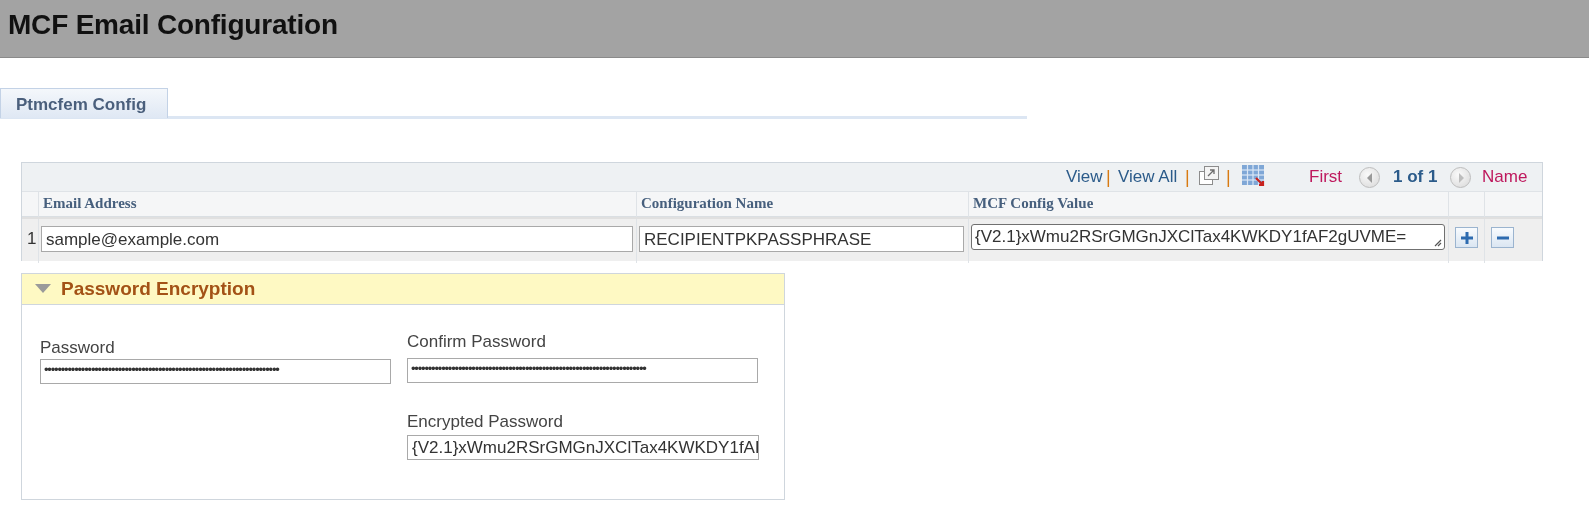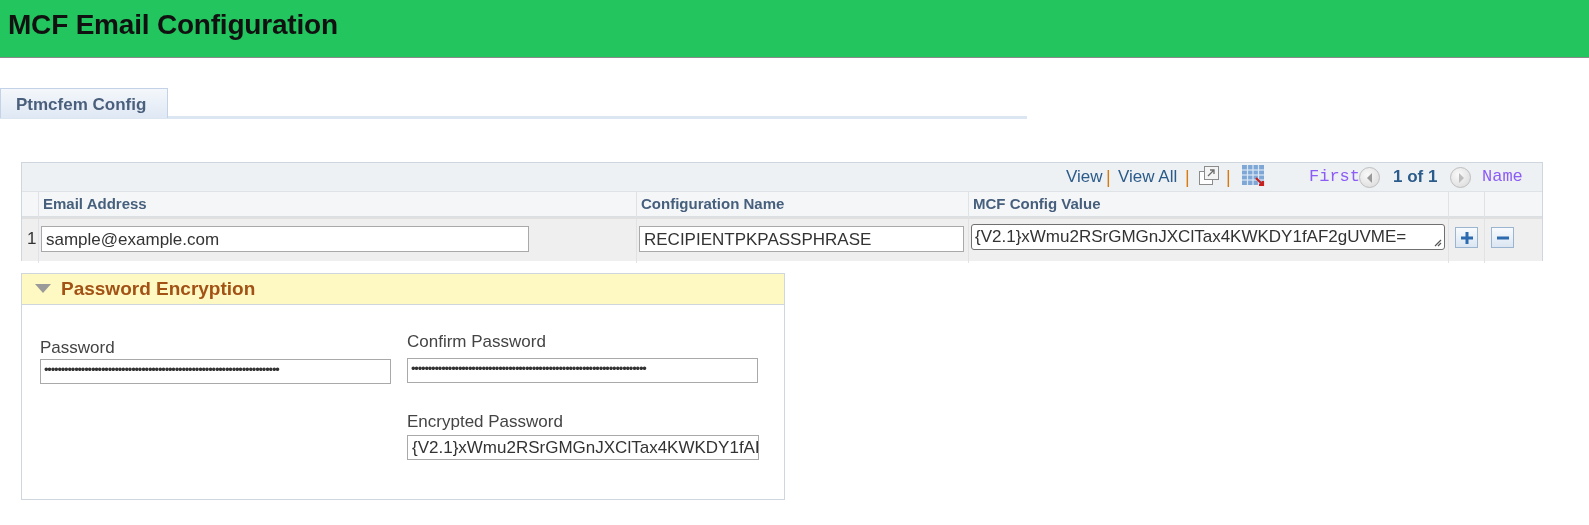--- a/index.html
+++ b/index.html
@@ -6,21 +6,21 @@
   html, body { margin: 0; padding: 0; }
   body {
     width: 1589px; height: 525px; overflow: hidden;
     background: #ffffff;
     font-family: "Liberation Sans", sans-serif;
     color: #333333;
     position: relative;
   }
   .page-header {
     position: absolute; left: 0; top: 0; width: 1589px; height: 58px;
-    background: #22c55e; border-bottom: 1px solid #8a8a8a;
+    background: #a3a3a3; border-bottom: 1px solid #8a8a8a;
   }
   .page-title {
     position: absolute; left: 8px; top: 9px;
     font-size: 28px; font-weight: bold; color: #111111; letter-spacing: -0.2px;
   }
   .tab {
     position: absolute; left: 0; top: 88px; width: 168px; height: 30px;
     background: linear-gradient(#f4f7fb, #dfe8f4);
     border: 1px solid #c3d2e6; border-bottom: none;
     font-size: 17px; font-weight: bold; color: #4a5f7c;
@@ -43,35 +43,36 @@
   .grid-nav {
     position: absolute; left: 0; top: 0; width: 100%; height: 29px;
     background: #eef1f3; border-bottom: 1px solid #dfe3e7;
   }
   .nav-item {
     position: absolute; top: 4px; font-size: 17px; color: #333;
   }
   .nav-link { color: #2b5b8a; cursor: pointer; }
   .nav-sep { color: #d87a12; font-size: 18px; }
   .nav-count { color: #2b5b8a; font-weight: bold; }
-  .nav-first, .nav-last { color: #8b5cf6; font-family: Liberation Mono, monospace; }
+  .nav-first, .nav-last { color: #be185d; }
   .circle-btn {
     position: absolute; top: 4px; width: 21px; height: 21px; border-radius: 50%;
     background: radial-gradient(circle at 40% 35%, #fafafa, #d8d8d8);
     border: 1px solid #bdbdbd;
   }
   .circle-btn svg { position: absolute; left: 5px; top: 4px; }
   .grid-head {
     position: absolute; left: 0; top: 29px; width: 100%; height: 25px;
     background: #f5f6f7; border-bottom: 1px solid #dadfe3;
   }
   .col-h {
     position: absolute; top: 0; height: 25px; padding: 3px 0 0 4px;
     font-size: 15px; font-weight: bold; color: #465f7d;
     border-left: 1px solid #dfe3e7;
+    font-family: Liberation Serif, serif;
   }
   .grid-row {
     position: absolute; left: 0; top: 54px; width: 100%; height: 44px;
     background: #efefef; border-top: 2px solid #e0e0e0;
   }
   .row-num {
     position: absolute; left: 5px; top: 10px; font-size: 17px; color: #333;
   }
   .cell-sep {
     position: absolute; top: 0; width: 1px; height: 44px; background: #dfe3e7;
@@ -178,21 +179,21 @@
     <div class="col-h" style="left:16px; width:598px">Email Address</div>
     <div class="col-h" style="left:946px; width:480px">MCF Config Value</div>
     <div class="col-h" style="left:614px; width:332px">Configuration Name</div>
     <div class="col-h" style="left:1426px; width:36px"></div>
     <div class="col-h" style="left:1462px; width:36px"></div>
   </div>
 
   <div class="grid-row">
     <span class="row-num">1</span>
     <div class="cell-sep" style="left:16px"></div>
-    <div class="txt-input" style="left:19px; top:7px; width:488px">sample@example.com</div>
+    <div class="txt-input" style="left:19px; top:7px; width:592px">sample@example.com</div>
     <div class="cell-sep" style="left:614px"></div>
     <div class="txt-input" style="left:617px; top:7px; width:325px">RECIPIENTPKPASSPHRASE</div>
     <div class="cell-sep" style="left:946px"></div>
     <div class="textarea-input" style="left:949px; top:5px; width:474px">
       <span>{V2.1}xWmu2RSrGMGnJXClTax4KWKDY1fAF2gUVME=</span>
       <svg class="resize-grip" width="10" height="10" viewBox="0 0 10 10">
         <path d="M9 3 L3 9 M9 6 L6 9" stroke="#555" stroke-width="1.2"></path>
       </svg>
     </div>
     <div class="cell-sep" style="left:1426px"></div>

